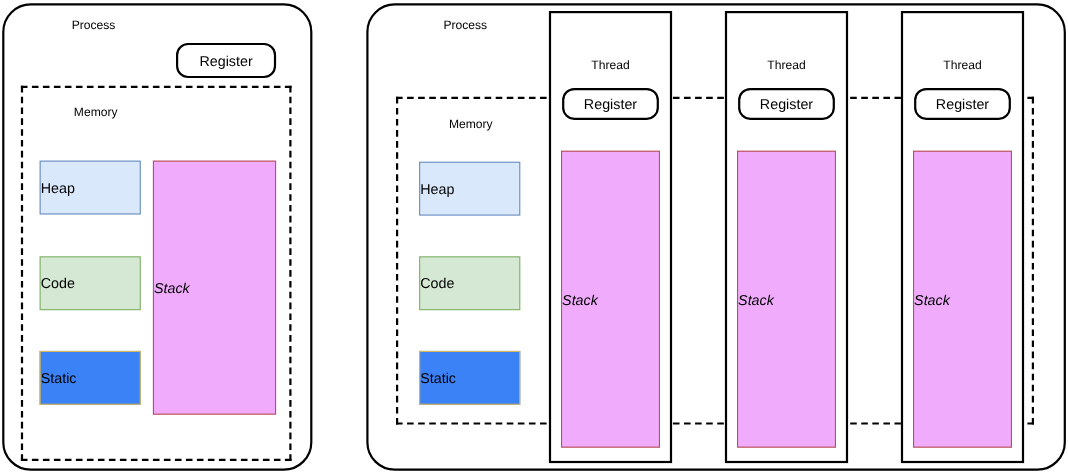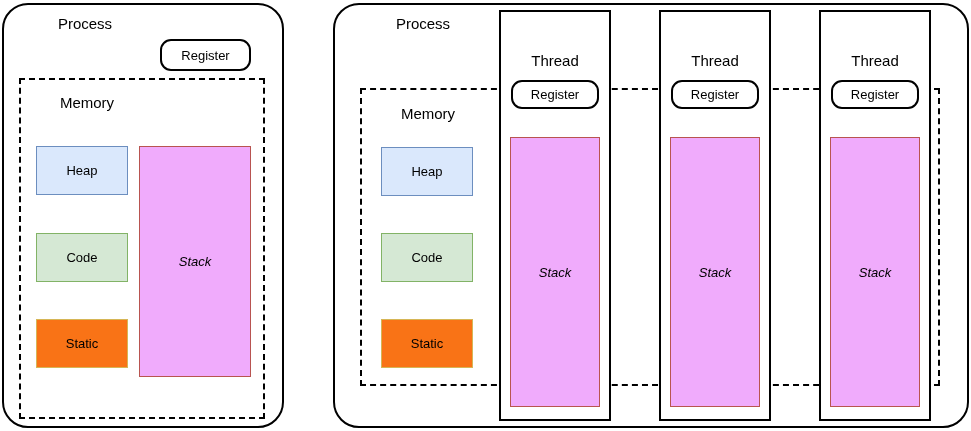--- a/index.html
+++ b/index.html
@@ -44,43 +44,43 @@
     border-radius: 11px;
     background: #ffffff;
     display: flex;
     align-items: center;
     justify-content: center;
   }
   
   .seg {
     display: flex;
     align-items: center;
-    justify-content: center;
+    justify-content: flex-start;
     border-width: 1.5px;
     border-style: solid;
   }
   .seg-heap   { background: #dae8fc; border-color: #6c8ebf; }
   .seg-code   { background: #d5e8d4; border-color: #82b366; }
-  .seg-static { background: #f97316; border-color: #d6b656; }
+  .seg-static { background: #3b82f6; border-color: #d6b656; }
   .seg-stack  { background: #f0abfc; border-color: #b85450; font-style: italic; }
 
   
   .label {
     font-size: 15px;
     line-height: 1;
     color: #000000;
     white-space: nowrap;
   }
   .label-center {
     display: flex;
     align-items: center;
     justify-content: center;
     text-align: center;
   }
-  .title-label { font-size: 15px; }
+  .title-label { font-size: 11px; }
   .seg-label   { font-size: 13px; }
   .reg-label   { font-size: 13px; }
 
   
   .l-process { z-index: 1; }
   .l-memory  { z-index: 2; }
   .l-seg     { z-index: 3; }
   .l-thread  { z-index: 4; }
   .l-threadcontent { z-index: 5; margin-top: 29px; }
 </style>

